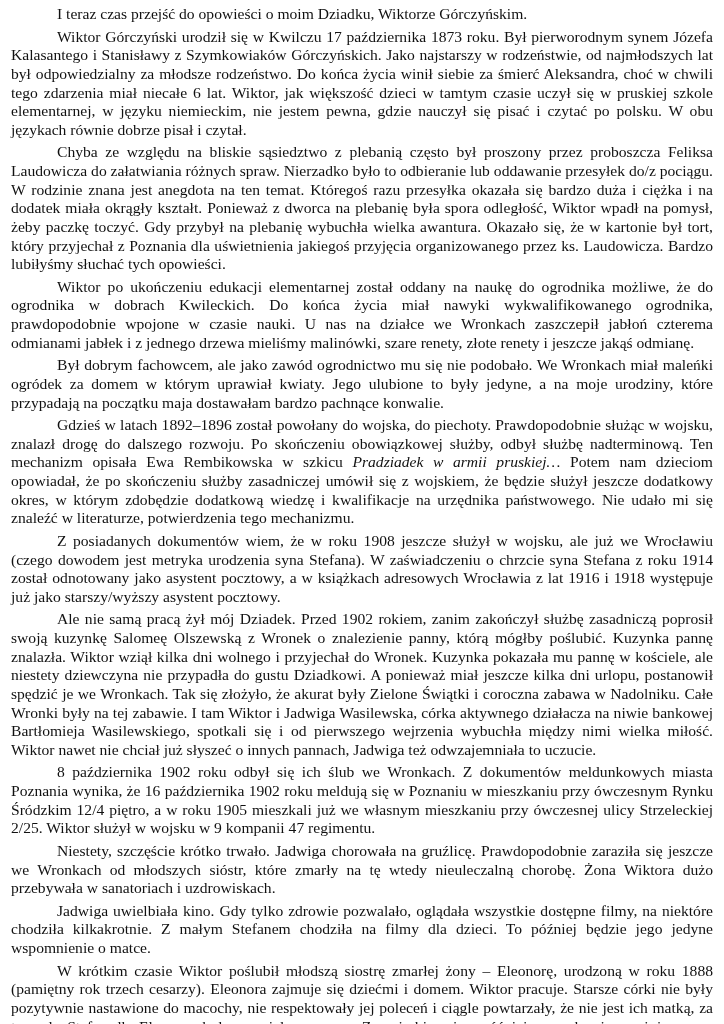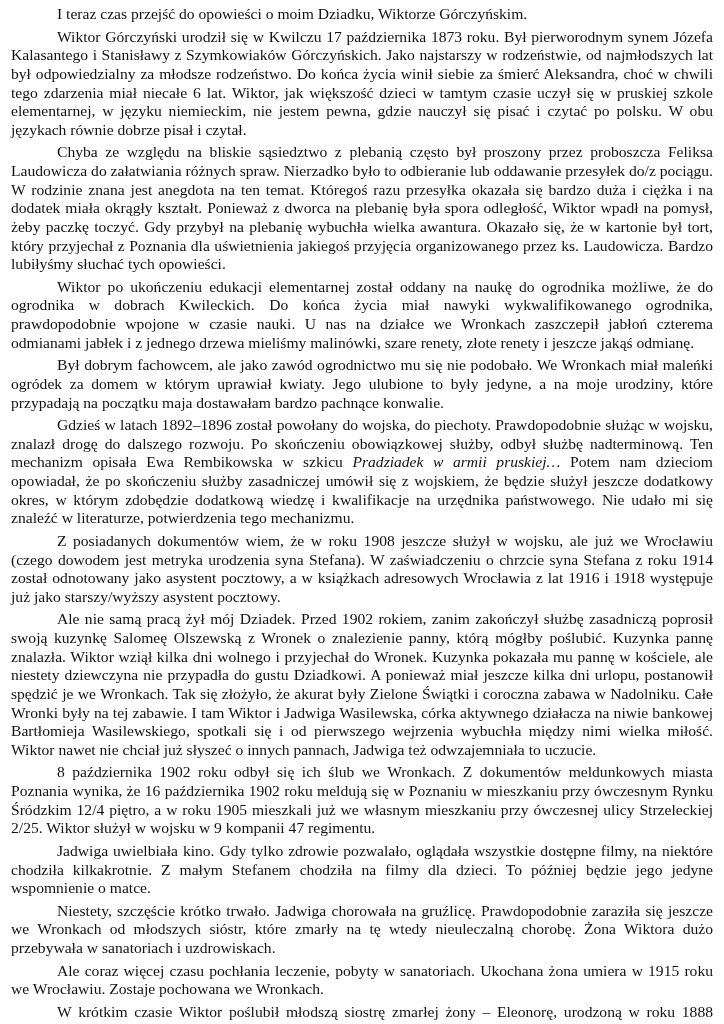--- a/index.html
+++ b/index.html
@@ -70,28 +70,25 @@
   <p class="para">
     <span>Ale nie samą pracą żył mój Dziadek. Przed 1902 rokiem, zanim zakończył służbę zasadniczą poprosił swoją kuzynkę Salomeę Olszewską z Wronek o znalezienie panny, którą mógłby poślubić. Kuzynka pannę znalazła. Wiktor wziął kilka dni wolnego i przyjechał do Wronek. Kuzynka pokazała mu pannę w kościele, ale niestety dziewczyna nie przypadła do gustu Dziadkowi. A ponieważ miał jeszcze kilka dni urlopu, postanowił spędzić je we Wronkach. Tak się złożyło, że akurat były Zielone Świątki i coroczna zabawa w Nadolniku. Całe Wronki były na tej zabawie. I tam Wiktor i </span><b>Jadwiga Wasilewska</b><span>, córka aktywnego działacza na niwie bankowej Bartłomieja Wasilewskiego, spotkali się i od pierwszego wejrzenia wybuchła między nimi wielka miłość. Wiktor nawet nie chciał już słyszeć o innych pannach, Jadwiga też odwzajemniała to uczucie.</span>
   </p>
 
   <p class="para">
     <span>8 października 1902 roku odbył się ich ślub we Wronkach. Z dokumentów meldunkowych miasta Poznania wynika, że 16 października 1902 roku meldują się w Poznaniu w mieszkaniu przy ówczesnym Rynku Śródzkim 12/4 piętro, a w roku 1905 mieszkali już we własnym mieszkaniu przy ówczesnej ulicy Strzeleckiej 2/25. Wiktor służył w wojsku w 9 kompanii 47 regimentu.</span>
   </p>
 
 
   <p class="para">
-    <span>Jadwiga uwielbiała kino. Gdy tylko zdrowie pozwalało, oglądała wszystkie dostępne filmy, na niektóre chodziła kilkakrotnie. Z małym Stefanem chodziła na filmy dla dzieci. To później będzie jego jedyne wspomnienie o matce.</span>
-  </p>
-
-  <p class="para">
     <span>Niestety, szczęście krótko trwało. Jadwiga chorowała na gruźlicę. Prawdopodobnie zaraziła się jeszcze we Wronkach od młodszych sióstr, które zmarły na tę wtedy nieuleczalną chorobę. Żona Wiktora dużo przebywała w sanatoriach i uzdrowiskach.</span>
   </p>
 
   <p class="para">
-    <span>Ale coraz więcej czasu pochłania leczenie, pobyty w sanatoriach. Ukochana żona umiera w 1915 roku we Wrocławiu. Zostaje pochowana we Wronkach.</span>
+    <span>Jadwiga uwielbiała kino. Gdy tylko zdrowie pozwalało, oglądała wszystkie dostępne filmy, na niektóre chodziła kilkakrotnie. Z małym Stefanem chodziła na filmy dla dzieci. To później będzie jego jedyne wspomnienie o matce.</span>
   </p>
+
 
   <p class="para">
     <span>W krótkim czasie Wiktor poślubił młodszą siostrę zmarłej żony – </span><b>Eleonorę</b><span>, urodzoną w roku 1888 (pamiętny rok trzech cesarzy). Eleonora zajmuje się dziećmi i domem. Wiktor pracuje. Starsze córki nie były pozytywnie nastawione do macochy, nie respektowały jej poleceń i ciągle powtarzały, że nie jest ich matką, za to mały Stefan dla Eleonory był wspaniałym synem. Z pasierbicami w późniejszym okresie nawiąże wręcz koleżeńskie stosunki. Ostatecznie była niewiele od nich starsza.</span>
   </p>
 
 </div>
 
 </body></html>

